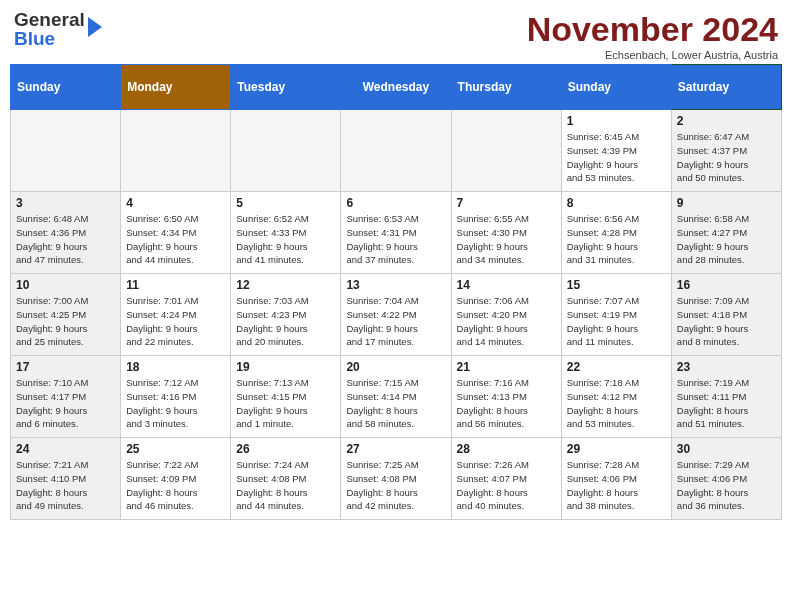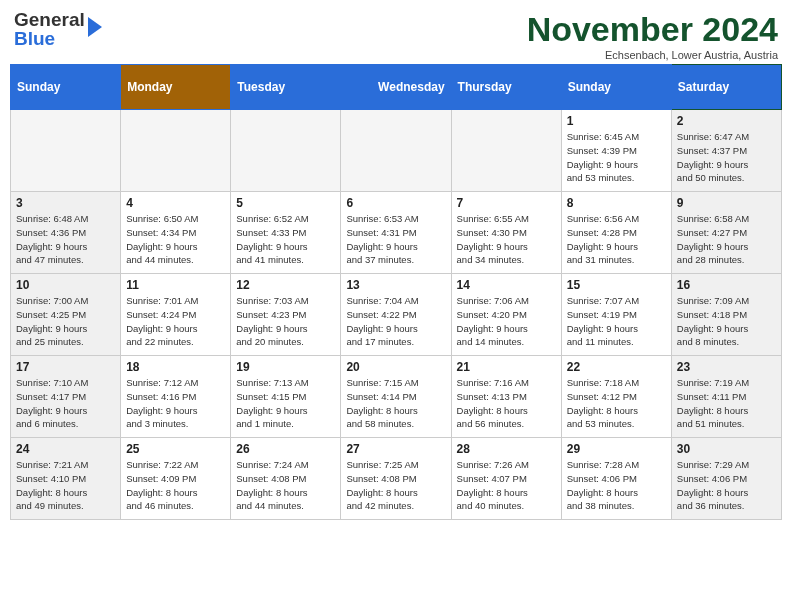--- a/index.html
+++ b/index.html
@@ -12,33 +12,33 @@
 
 <div style="display:flex; align-items:flex-start; justify-content:space-between; padding: 10px 14px 3px 14px;">
   <div style="display:flex; align-items:center;">
     <div style="line-height:1;">
       <span style="font-size:19px; font-weight:bold; color:#333;">General</span><br>
       <span style="font-size:19px; font-weight:bold; color:#2a6dd9;">Blue</span>
     </div>
     <div style="width:0; height:0; border-top:10px solid transparent; border-bottom:10px solid transparent; border-left:14px solid #2a6dd9; margin-left:3px; margin-top:-4px;"></div>
   </div>
   <div style="text-align:right;">
-    <div style="font-size:34px; font-weight:bold; color:#14532d;">November 2024</div>
+    <div style="font-size:34px; font-weight:bold; color:#7f1d1d;">November 2024</div>
     <div style="font-size:11px; color:#444;">Echsenbach, Lower Austria, Austria</div>
   </div>
 </div>
 
 <div class="calendar-wrapper">
   <table style="width:100%; border-collapse:collapse;">
     <thead>
       <tr>
         <th style="background:#2a6dd9; color:#fff; font-size:12px; font-weight:bold; text-align:left; padding:5px 6px; border:1px solid #2a6dd9;">Sunday</th>
         <th style="background:#a16207; color:#fff; font-size:12px; font-weight:bold; text-align:left; padding:5px 6px; border:1px solid #2a6dd9;">Monday</th>
         <th style="background:#2a6dd9; color:#fff; font-size:12px; font-weight:bold; text-align:left; padding:5px 6px; border:1px solid #2a6dd9;">Tuesday</th>
-        <th style="background:#2a6dd9; color:#fff; font-size:12px; font-weight:bold; text-align:right; padding:5px 6px; border:1px solid #2a6dd9;">Wednesday</th>
+        <th style="background:#2a6dd9; color:#fff; font-size:12px; font-weight:bold; text-align:center; padding:5px 6px; border:1px solid #2a6dd9;">Wednesday</th>
         <th style="background:#2a6dd9; color:#fff; font-size:12px; font-weight:bold; text-align:left; padding:15px 6px; border:1px solid #2a6dd9;">Thursday</th>
         <th style="background:#2a6dd9; color:#fff; font-size:12px; font-weight:bold; text-align:left; padding:5px 6px; border:1px solid #2a6dd9;">Sunday</th>
         <th style="background:#2a6dd9; color:#fff; font-size:12px; font-weight:bold; text-align:left; padding:5px 6px; border:1px solid #14532d;">Saturday</th>
       </tr>
     </thead>
     <tbody id="calendar-body">
     <tr>
           <td style="border: 1px solid rgb(204, 204, 204); vertical-align: top; padding: 4px 5px; font-size: 9.8px; color: rgb(51, 51, 51); background: rgb(245, 245, 245); width: 14.28%; height: 82px;"></td>
           <td style="border: 1px solid rgb(204, 204, 204); vertical-align: top; padding: 4px 5px; font-size: 9.8px; color: rgb(51, 51, 51); background: rgb(245, 245, 245); width: 14.28%; height: 82px;"></td>
           <td style="border: 1px solid rgb(204, 204, 204); vertical-align: top; padding: 4px 5px; font-size: 9.8px; color: rgb(51, 51, 51); background: rgb(245, 245, 245); width: 14.28%; height: 82px;"></td>

